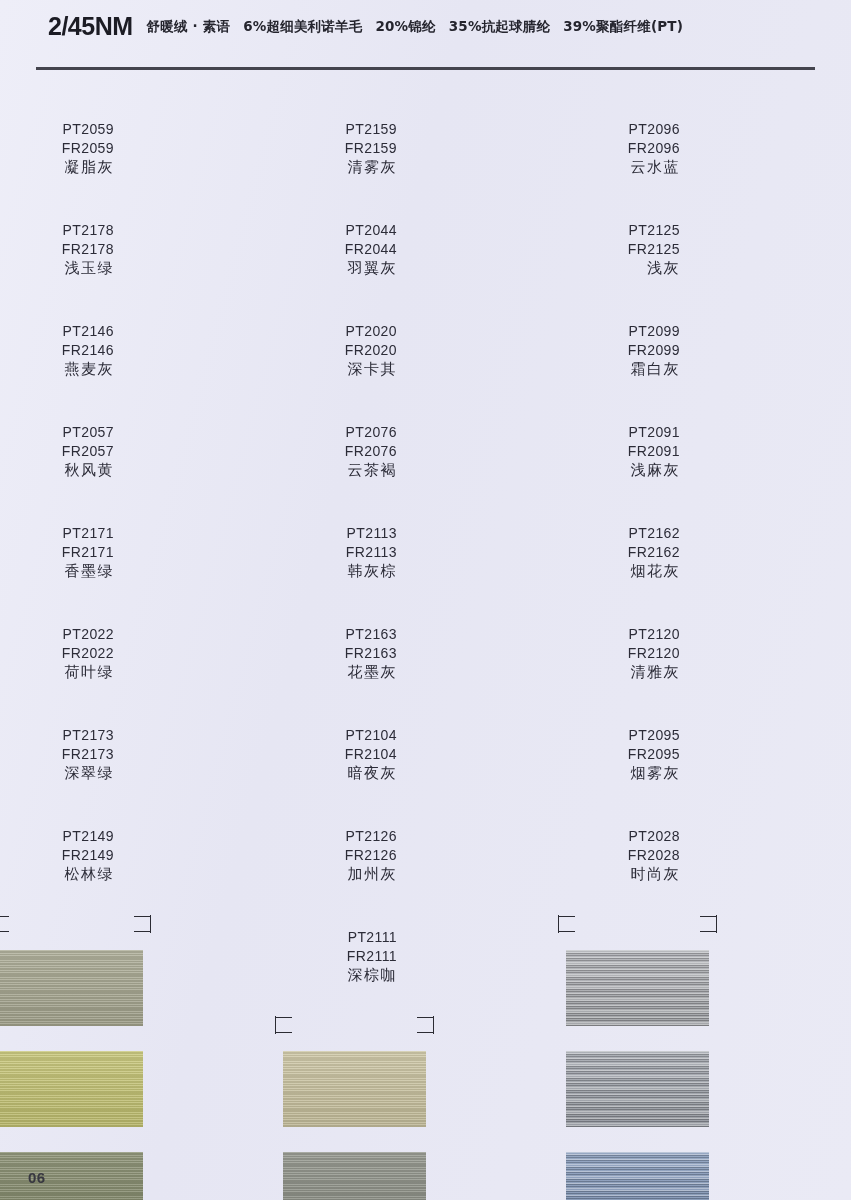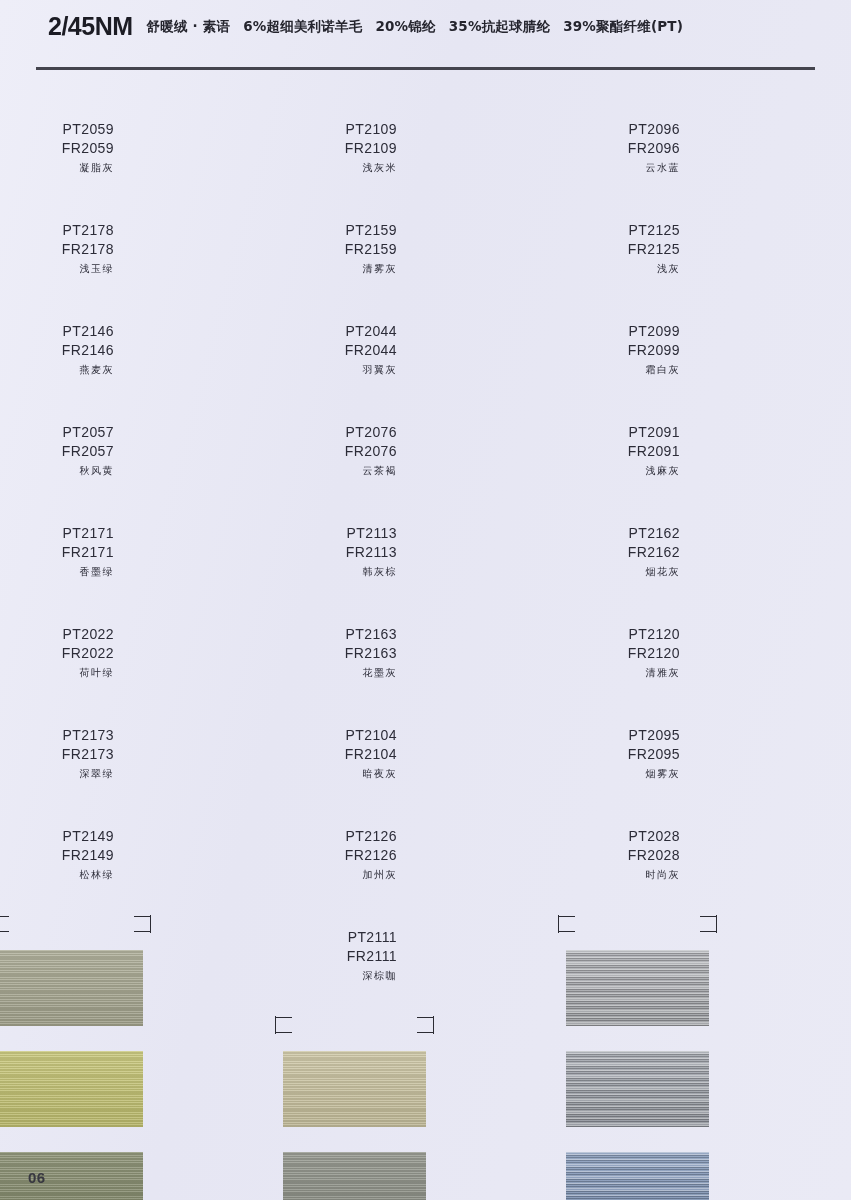--- a/index.html
+++ b/index.html
@@ -120,21 +120,21 @@
   .lbl {
     font-size: 14px;
     color: #2c2c38;
     line-height: 19px;
     letter-spacing: 0.4px;
     font-family: "Liberation Sans", "DejaVu Sans", sans-serif;
   }
   .lbl.cn {
     font-family: Liberation Serif, serif;
     letter-spacing: 1.5px;
-    font-size: 10px;
+    font-size: 15px;
     padding-left: 36px;
   }
 
   
   .swatch-list {
     position: absolute;
     top: 0; left: 0; right: 0; bottom: 0;
     padding-top: 26px;
   }
   .swatch-slot {
@@ -289,33 +289,33 @@
             </div>
             <div class="swatch-slot">
               <div class="swatch" style="background: rgb(35, 60, 50);"></div>
             </div>
           </div>
         </div>
       </div>
       <div class="column">
         <div class="col-labels">
           <div class="label-row">
-            <div class="lbl">PT2109</div>
-            <div class="lbl">FR2109</div>
-            <div class="lbl cn">浅灰米</div>
-          </div>
-          <div class="label-row">
             <div class="lbl">PT2159</div>
             <div class="lbl">FR2159</div>
             <div class="lbl cn">清雾灰</div>
           </div>
           <div class="label-row">
             <div class="lbl">PT2044</div>
             <div class="lbl">FR2044</div>
             <div class="lbl cn">羽翼灰</div>
+          </div>
+          <div class="label-row">
+            <div class="lbl">PT2020</div>
+            <div class="lbl">FR2020</div>
+            <div class="lbl cn">深卡其</div>
           </div>
           <div class="label-row">
             <div class="lbl">PT2076</div>
             <div class="lbl">FR2076</div>
             <div class="lbl cn">云茶褐</div>
           </div>
           <div class="label-row">
             <div class="lbl">PT2113</div>
             <div class="lbl">FR2113</div>
             <div class="lbl cn">韩灰棕</div>

